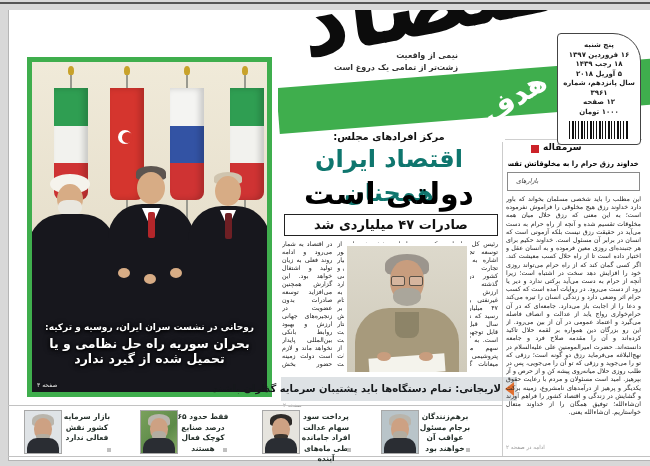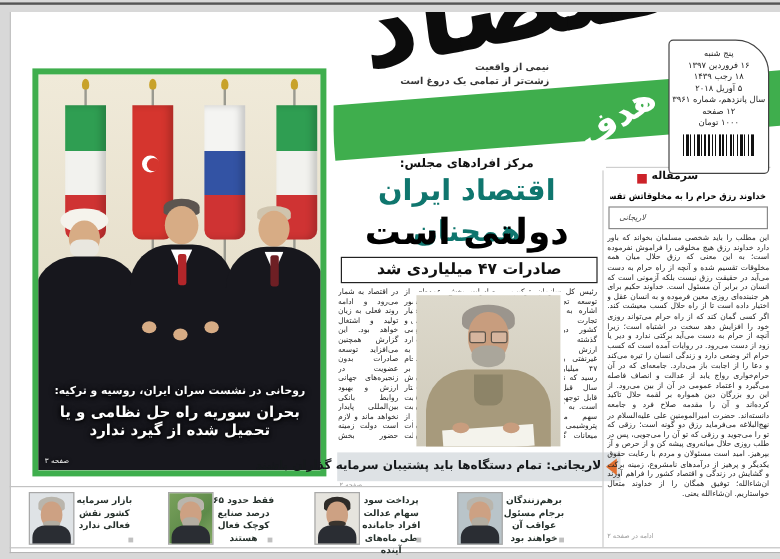--- a/index.html
+++ b/index.html
@@ -19,21 +19,21 @@
   #logo-black{position:absolute;left:30px;top:-34px;font-size:92px;font-weight:bold;color:#0c0c0c;
               transform:rotate(-11deg) skewX(-4deg);transform-origin:left bottom;line-height:1.1;z-index:2;white-space:nowrap;}
   #logo-white{position:absolute;left:175px;top:78px;font-size:29px;font-weight:bold;color:#fff;
               transform:rotate(-33deg);z-index:3;white-space:nowrap;}
   #tagline{position:absolute;left:40px;top:40px;width:140px;z-index:4;
            font-size:8px;font-weight:bold;color:#333;line-height:12px;}
 
   
   #datebox{left:557px;top:33px;width:84px;height:112px;background:#fff;border:1.5px solid #444;
            border-radius:4px 28px 4px 4px;z-index:6;text-align:center;padding-top:7px;box-sizing:border-box;}
-  #datebox .dl{font-size:7px;line-height:9.5px;color:#1d1d1d;font-weight:normal;}
+  #datebox .dl{font-size:7px;line-height:9.5px;color:#1d1d1d;font-weight:bold;}
   #barcode{width:60px;height:18px;margin:4px auto 0;
            background:repeating-linear-gradient(90deg,#111 0 1px,#fff 1px 3px,#111 3px 5px,#fff 5px 6px,#111 6px 7px,#fff 7px 9px);}
 
   
   #lead-kicker{left:280px;top:131px;width:218px;text-align:center;font-size:10px;font-weight:bold;color:#111;}
   #lead-h1{left:278px;top:142px;width:222px;text-align:center;font-size:24px;font-weight:bold;color:#0f766e;line-height:34px;}
   #lead-h2{left:278px;top:177px;width:222px;text-align:center;font-size:30px;font-weight:bold;color:#000;line-height:34px;}
   #lead-sub{left:284px;top:214px;width:212px;height:20px;border:1px solid #222;text-align:center;
             font-size:13px;font-weight:bold;color:#111;line-height:20px;}
   #lead-body{left:282px;top:240px;width:216px;height:134px;column-count:4;column-gap:5px;
@@ -207,21 +207,21 @@
     <div class="qt">لاریجانی: تمام دستگاه‌ها باید پشتیبان سرمایه گذاران باشند</div>
     <div id="quote-arrow"></div>
   </div>
   <div id="quote-ref" class="abs">صفحه ۲</div>
 
   <div id="ed-topline" class="abs"></div>
   <div id="ed-sq" class="abs"></div>
   <div id="ed-label" class="abs">سرمقاله</div>
   <div id="ed-head" class="abs">خداوند رزق حرام را به مخلوقاتش تقسیم نفرموده؟!</div>
   <div id="ed-sign" class="abs">
-    <span>لاریجانی</span>
+    <span>بازارهای</span>
   </div>
   <div id="ed-body" class="abs">این مطلب را باید شخصی مسلمان بخواند که باور دارد خداوند رزق هیچ مخلوقی را فراموش نفرموده است؛ به این معنی که رزق حلال میان همه مخلوقات تقسیم شده و آنچه از راه حرام به دست می‌آید در حقیقت رزق نیست بلکه آزمونی است که انسان در برابر آن مسئول است. خداوند حکیم برای هر جنبنده‌ای روزی معین فرموده و به انسان عقل و اختیار داده است تا از راه حلال کسب معیشت کند. اگر کسی گمان کند که از راه حرام می‌تواند روزی خود را افزایش دهد سخت در اشتباه است؛ زیرا آنچه از حرام به دست می‌آید برکتی ندارد و دیر یا زود از دست می‌رود. در روایات آمده است که کسب حرام اثر وضعی دارد و زندگی انسان را تیره می‌کند و دعا را از اجابت باز می‌دارد. جامعه‌ای که در آن حرام‌خواری رواج یابد از عدالت و انصاف فاصله می‌گیرد و اعتماد عمومی در آن از بین می‌رود. از این رو بزرگان دین همواره بر لقمه حلال تاکید کرده‌اند و آن را مقدمه صلاح فرد و جامعه دانسته‌اند. حضرت امیرالمومنین علی علیه‌السلام در نهج‌البلاغه می‌فرماید رزق دو گونه است؛ رزقی که تو را می‌جوید و رزقی که تو آن را می‌جویی، پس در طلب روزی حلال میانه‌روی پیشه کن و از حرص و آز بپرهیز. امید است مسئولان و مردم با رعایت حقوق یکدیگر و پرهیز از درآمدهای نامشروع، زمینه برکت و گشایش در زندگی و اقتصاد کشور را فراهم آورند ان‌شاءالله؛ توفیق همگان را از خداوند متعال خواستاریم. ان‌شاءالله یعنی.</div>
   <div id="ed-cont" class="abs">ادامه در صفحه ۲</div>
   <div id="vd1" class="abs"></div>
 
   <div id="rule-top" class="abs"></div>
   <div id="rule-bot" class="abs"></div>
 
   <div class="hs hs1" style="left:381px">
     <div class="hr"></div>

